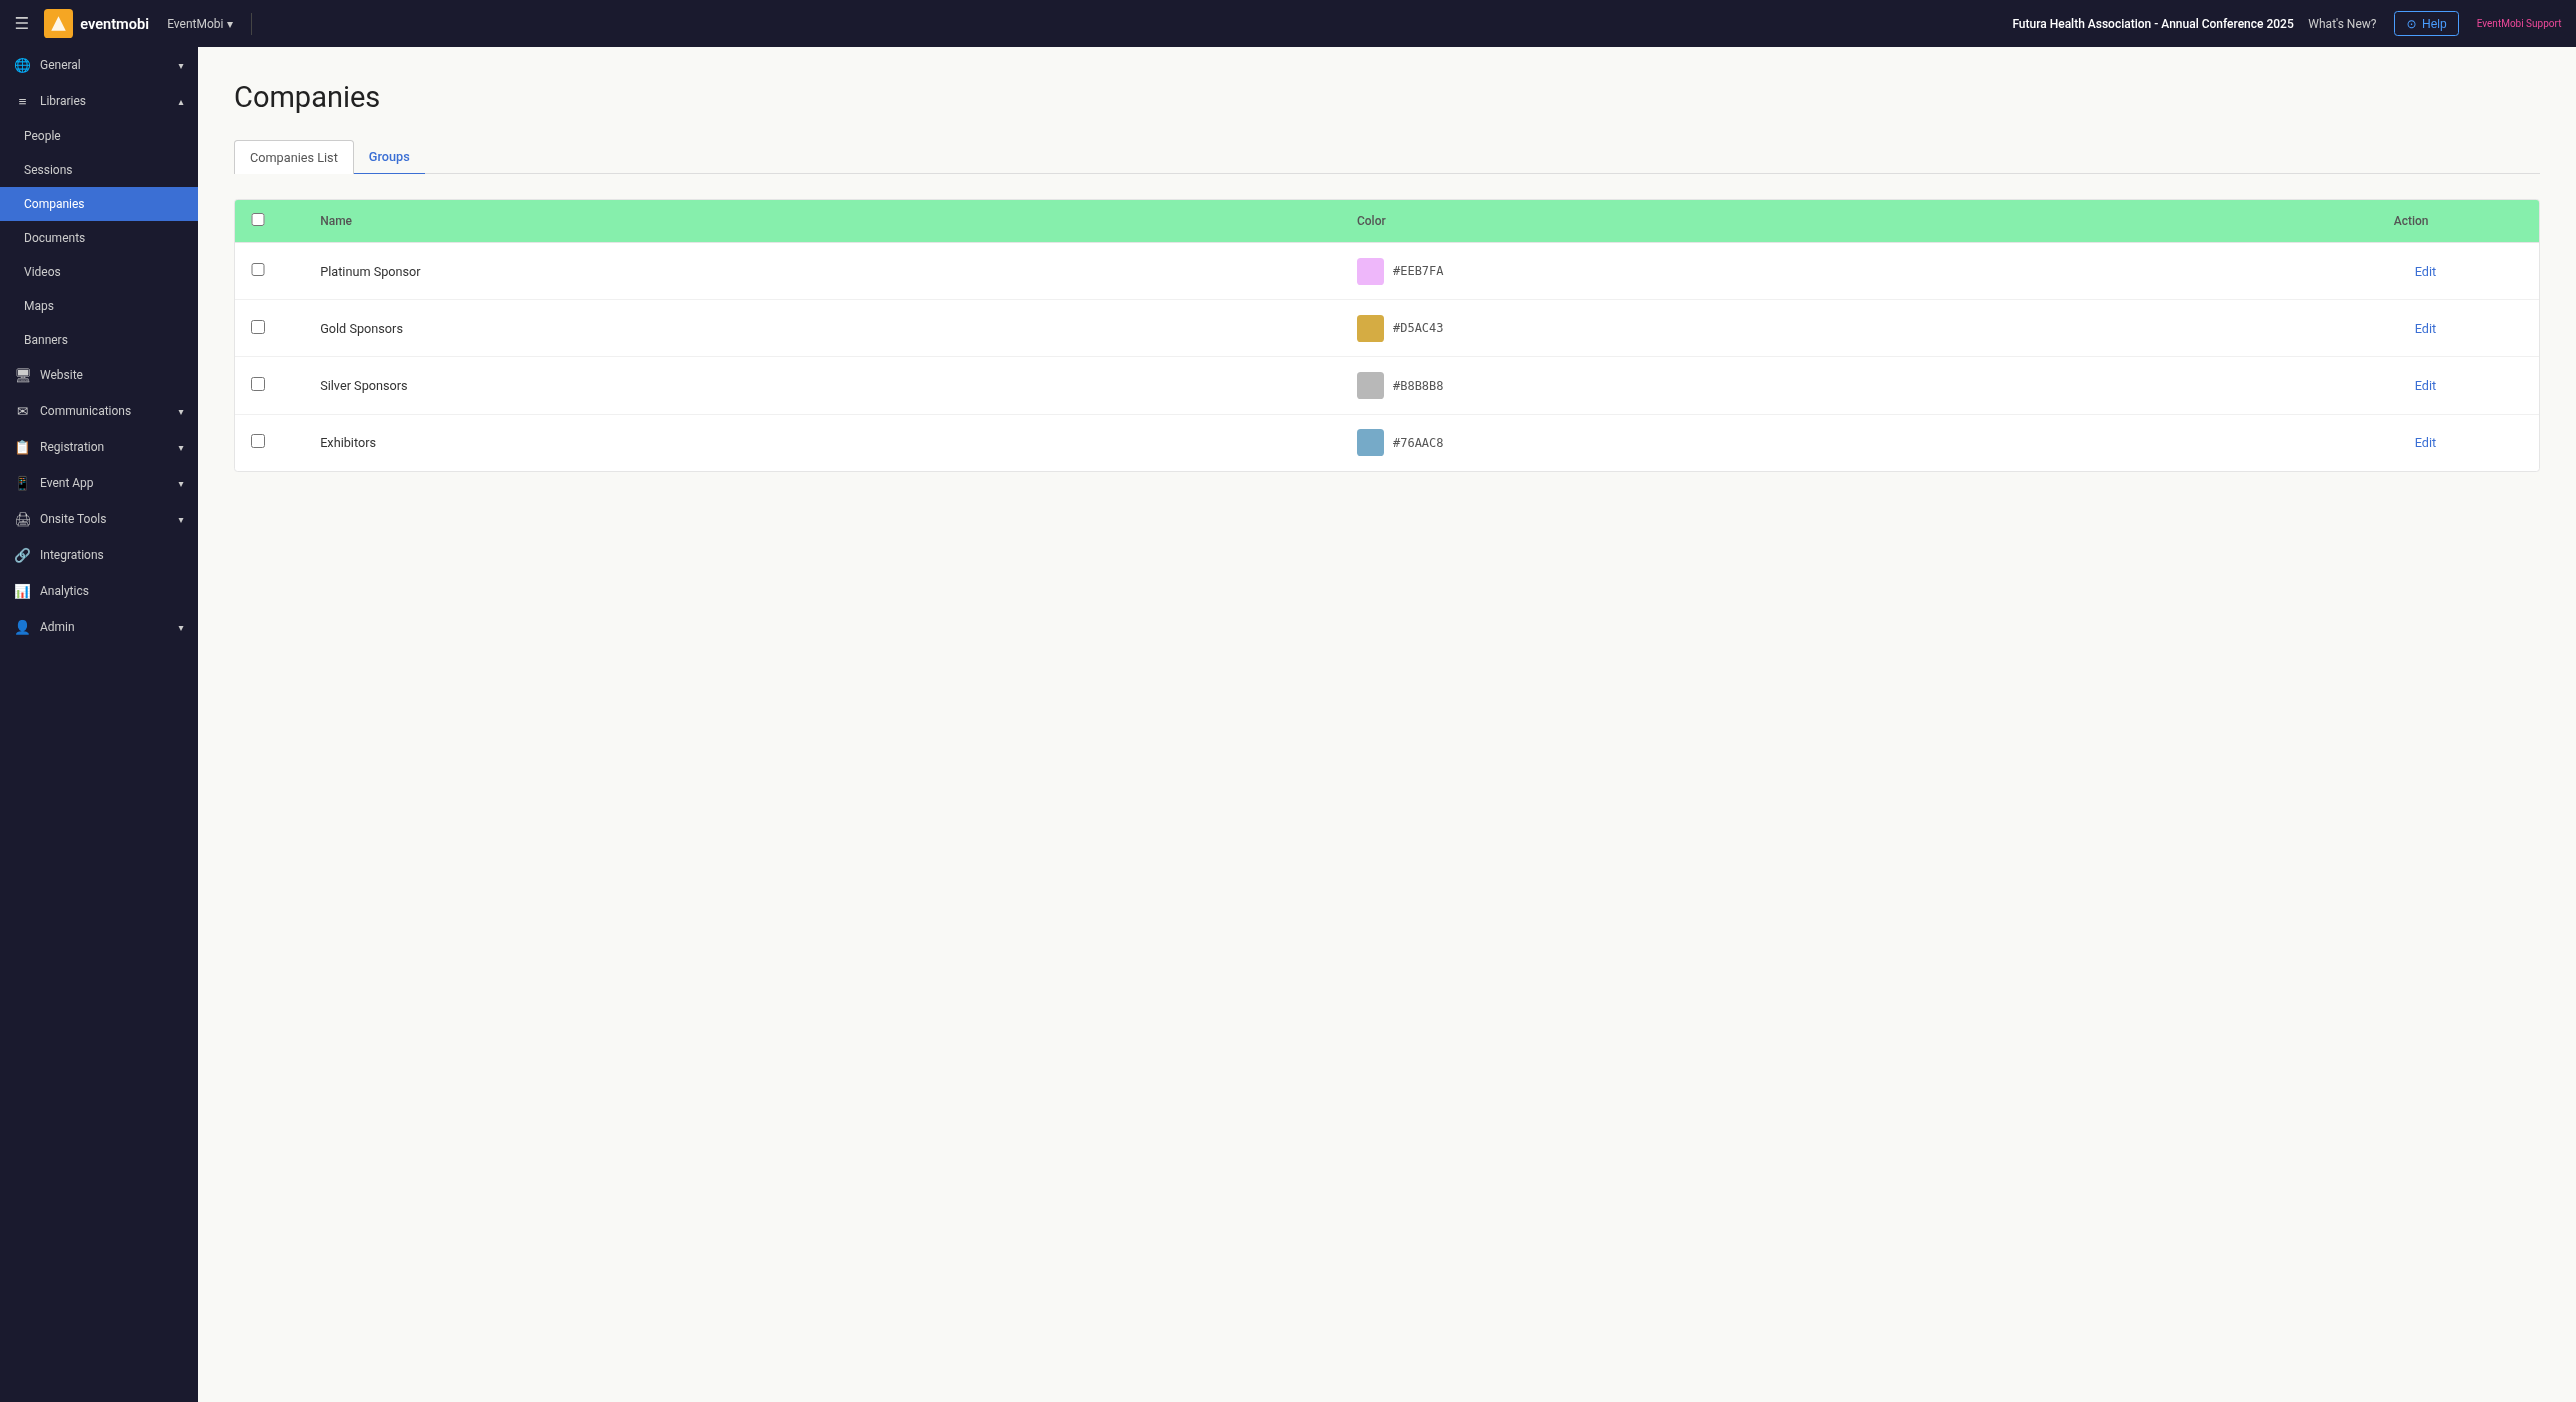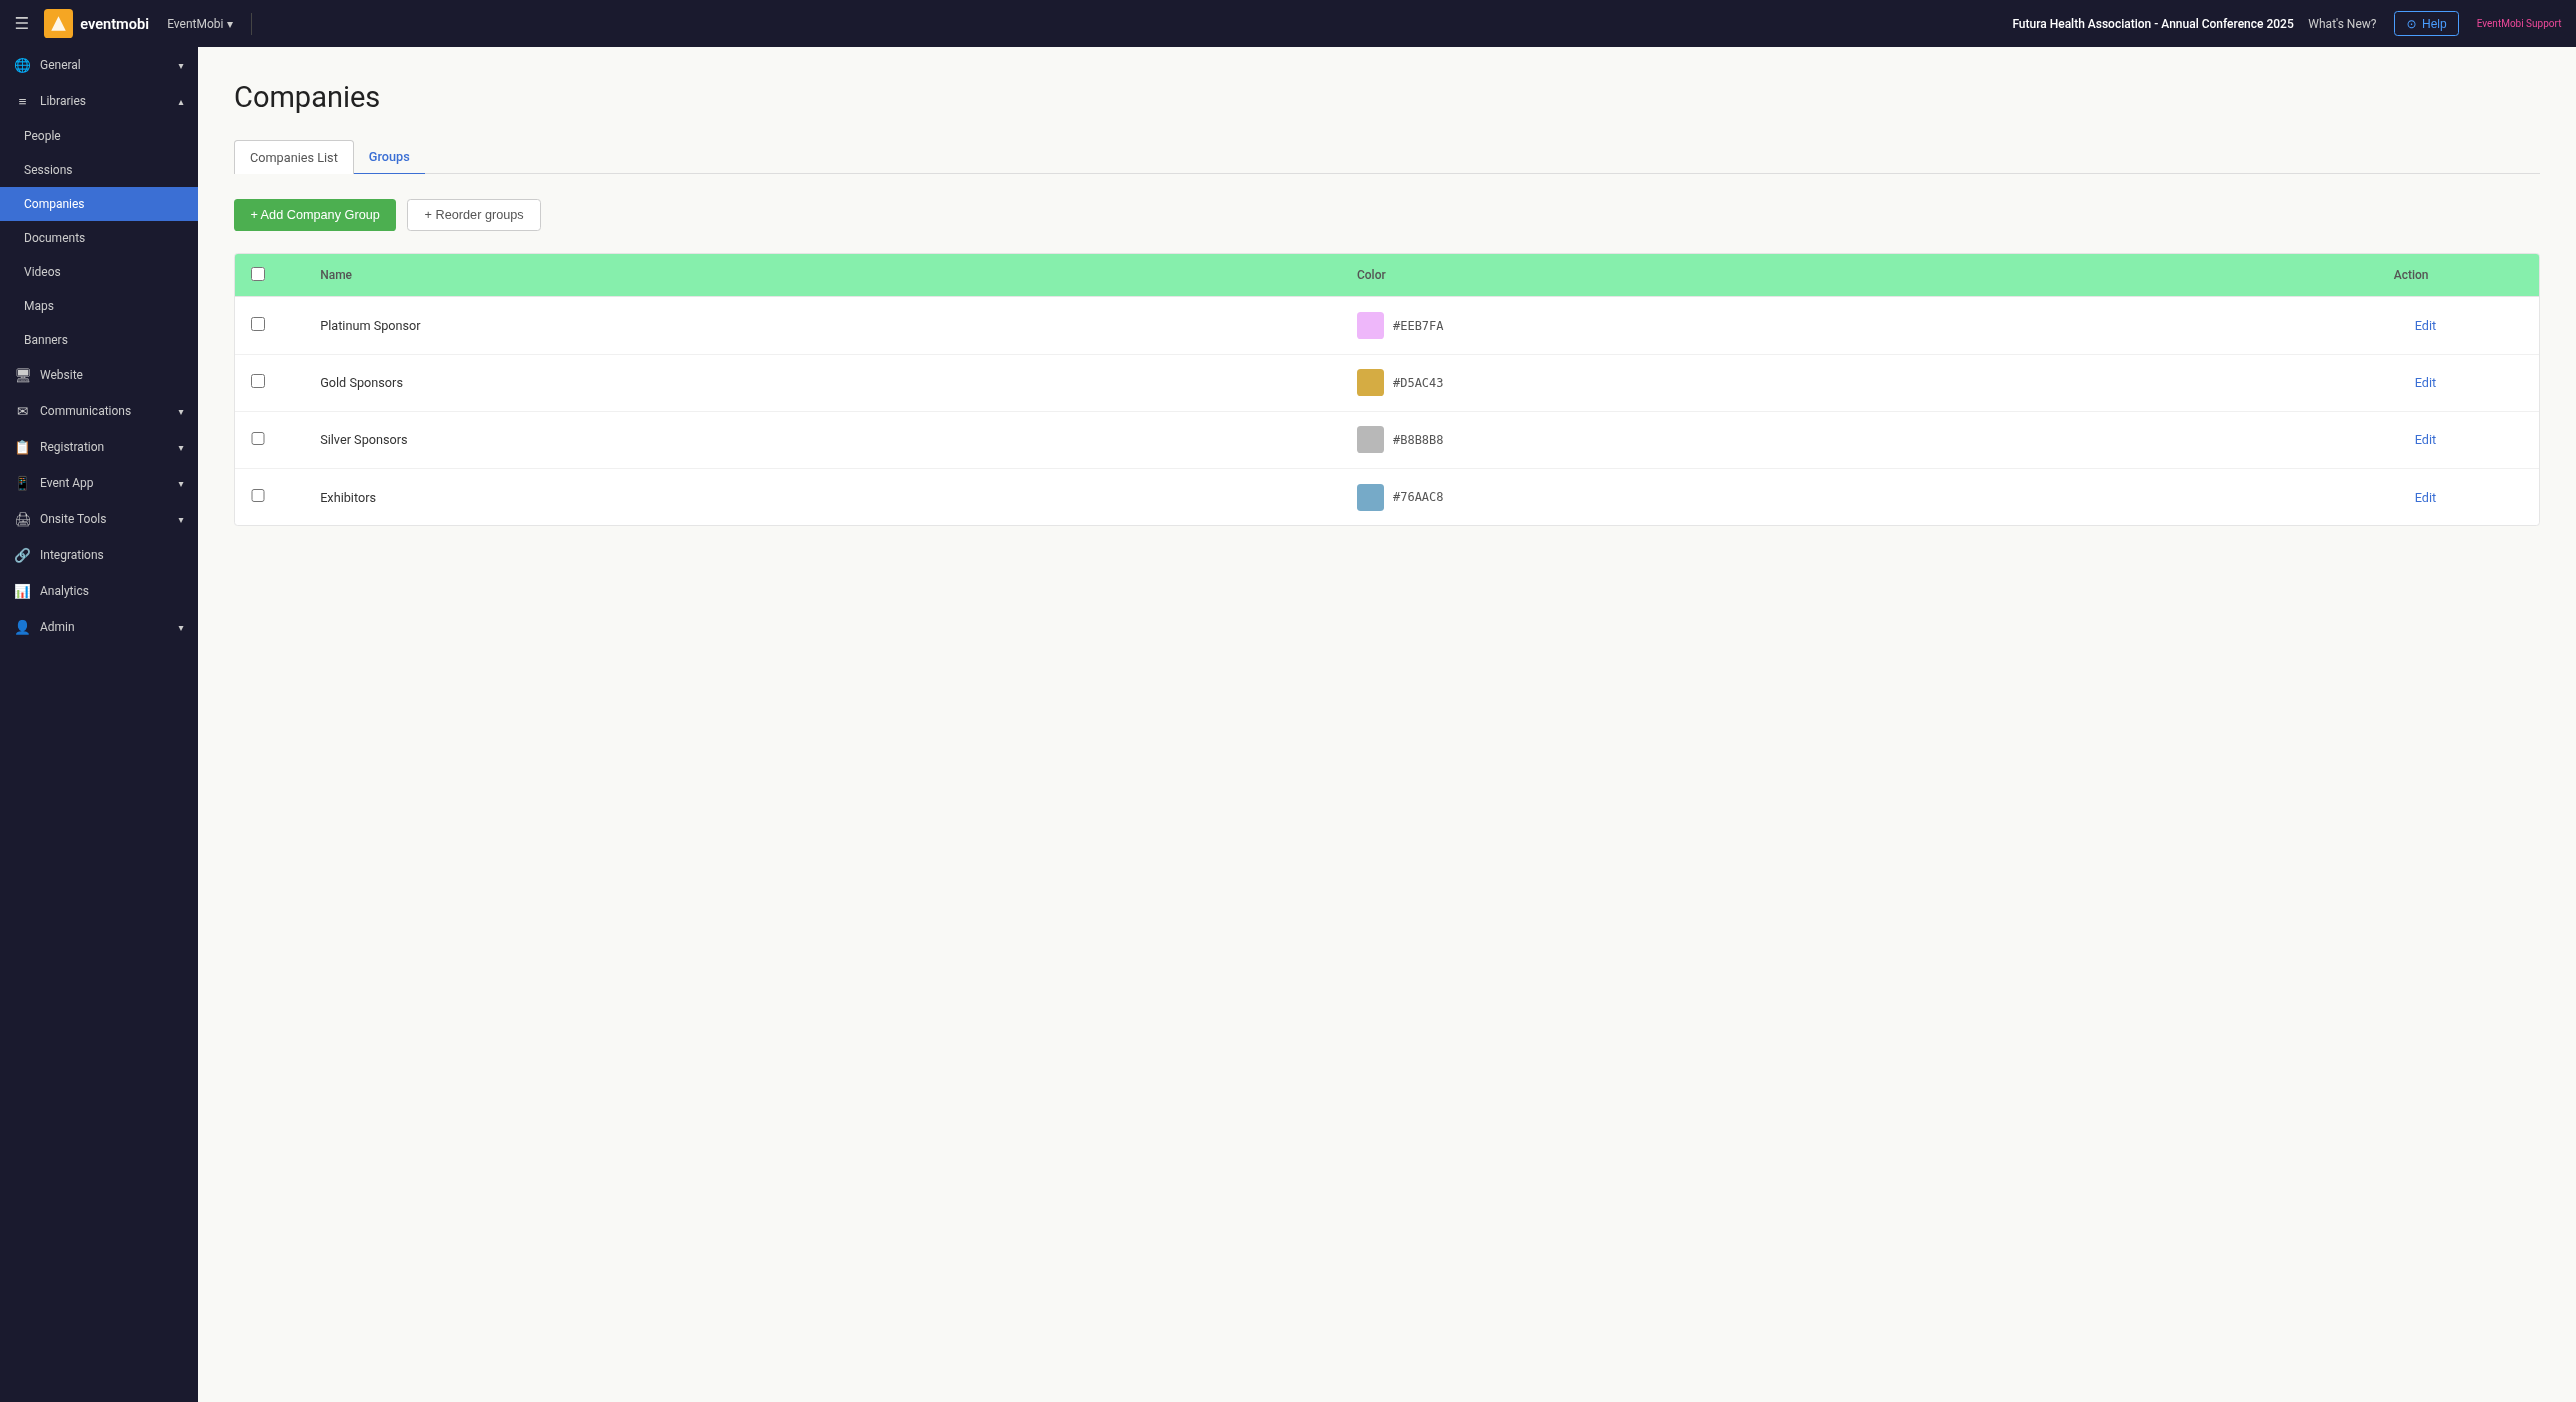--- a/index.html
+++ b/index.html
@@ -194,24 +194,20 @@
   </aside>
 
   <main class="main">
     <h1 class="page-title">Companies</h1>
 
     <div class="tabs">
       <div class="tab">Companies List</div>
       <div class="tab active">Groups</div>
     </div>
 
-    <div class="actions">
-      <button class="btn-green">+ Add Company Group</button>
-      <button class="btn-outline">+ Reorder groups</button>
-    </div>
 
     <div class="table-wrapper">
       <table class="table">
         <thead>
           <tr>
             <th class="checkbox-cell">
               <input type="checkbox" style="">
             </th>
             <th class="name-col">Name</th>
             <th class="color-col">Color</th>

